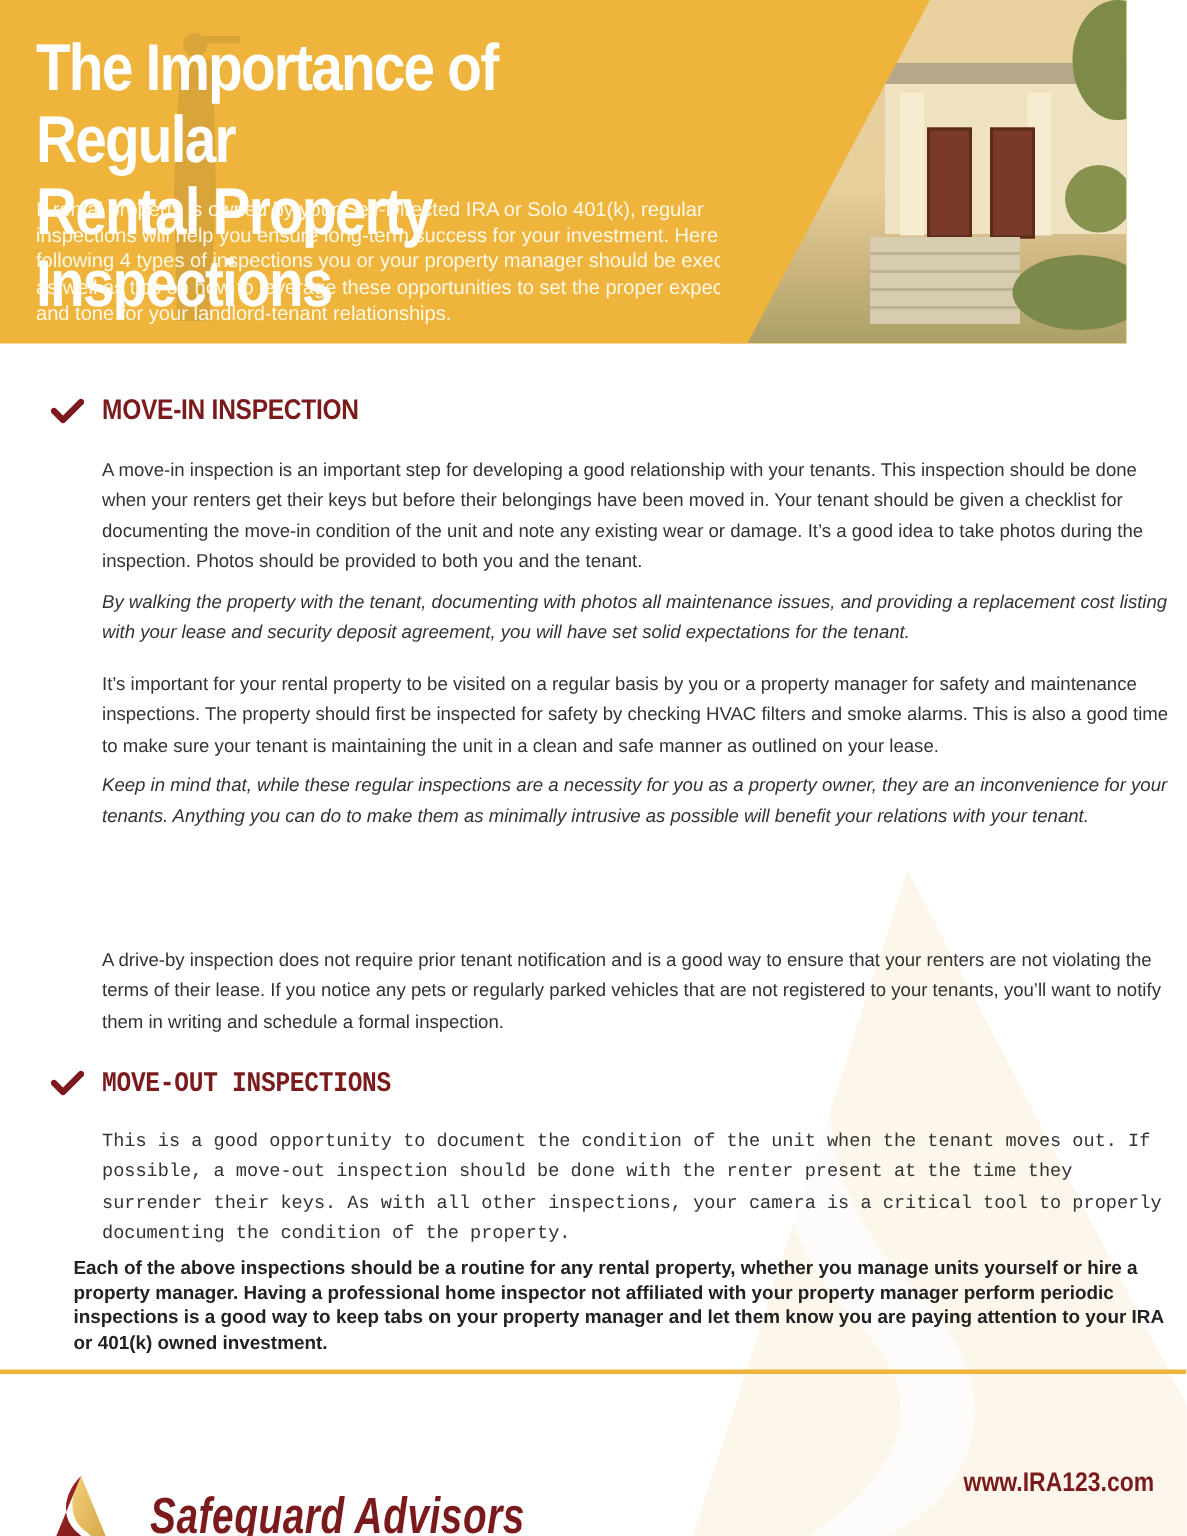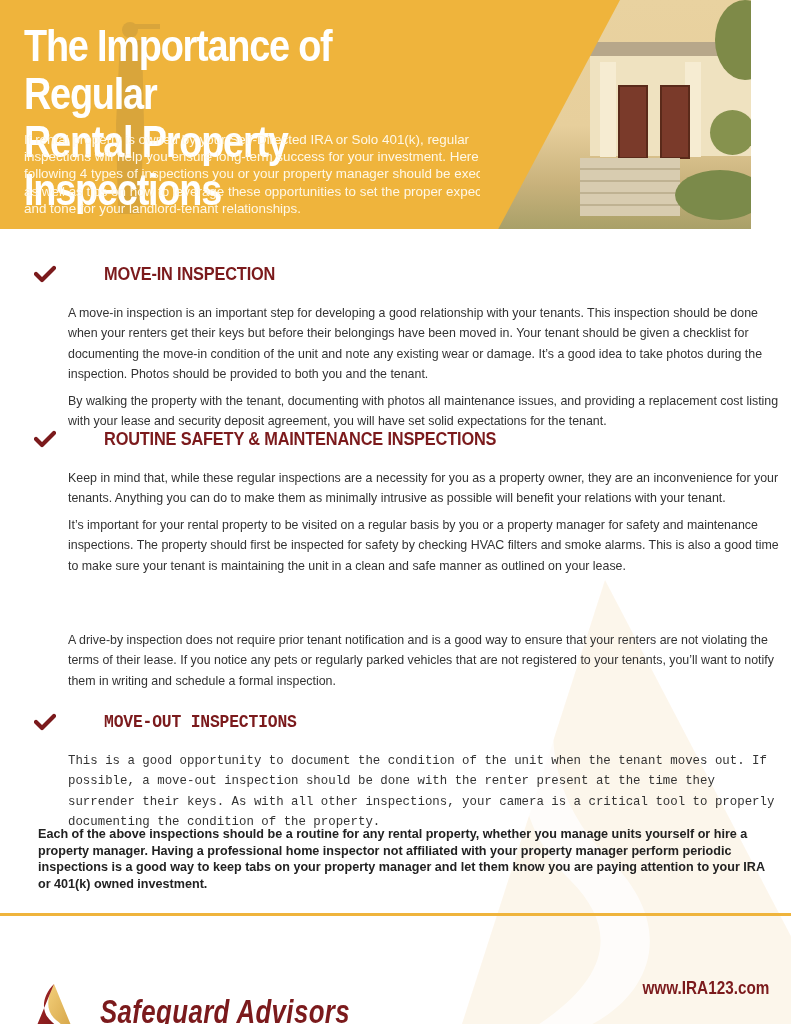--- a/index.html
+++ b/index.html
@@ -13,26 +13,26 @@
   .house-wall { position:absolute; left:110px; top:56px; width:170px; height:100px; background:#efe2c0; }
   .pillar { position:absolute; top:62px; width:16px; height:95px; background:#f6ecd2; }
   .door { position:absolute; top:85px; width:26px; height:70px; background:#7a3a2a; border:2px solid #5a2a1a; }
   .steps { position:absolute; left:100px; top:158px; width:100px; height:58px; background:repeating-linear-gradient(180deg,#d8ccb0 0 10px,#bfb292 10px 12px); }
   .bush { position:absolute; border-radius:50%; background:#7b8a4a; }
   .ghost-figure { position:absolute; left:110px; top:14px; width:50px; height:200px; opacity:0.25; }
   .title { position:absolute; left:24px; top:22px; width:520px; margin:0; color:#ffffff; font-family:"Liberation Sans", sans-serif; font-weight:bold; font-size:44px; line-height:48px; letter-spacing:-1.4px; transform:scaleX(0.86); transform-origin:left top; }
   .intro { position:absolute; left:24px; top:131px; width:505px; margin:0; color:#fff8e6; font-size:13.4px; line-height:17.2px; font-family:"Liberation Sans", sans-serif; }
   .watermark { position:absolute; left:420px; top:560px; width:420px; height:470px; opacity:0.55; z-index:0; }
   .section { position:absolute; left:34px; width:740px; z-index:1; }
-  .sec-head { display:flex; align-items:center; height:22px;gap:36px; }
+  .sec-head { display:flex; align-items:center; height:22px; }
   .check { width:22px; height:18px; margin-right:12px; display:inline-block; }
   .sec-title { color:#7b1a1c; font-weight:bold; font-size:19px; letter-spacing:-0.2px; transform:scaleX(0.86); transform-origin:left center; white-space:nowrap; }
   .para { margin:18px 0 0 34px; color:#333333; font-size:12.4px; line-height:20.4px; width:720px; }
-  .para + .para { margin-top:6px; }
-  .summary { position:absolute; left:34px; top:822px; width:735px; margin:4px; color:#222222; font-weight:bold; font-size:12.6px; line-height:16.7px; z-index:1; }
+  .para + .para { margin-top:6px;font-style:italic; }
+  .summary { position:absolute; left:34px; top:822px; width:735px; margin:15px; color:#222222; font-weight:bold; font-size:12.6px; line-height:16.7px; z-index:1; }
   .rule { position:absolute; left:0; top:913px; width:791px; height:3px; background:#efb43c; }
   .logo { position:absolute; left:24px; top:982px; width:360px; height:75px;font-style:italic; }
   .logo-mark { position:absolute; left:0; top:0; width:60px; height:72px; }
   .brand { position:absolute; left:76px; top:10px; color:#7b1a1c; font-weight:bold; font-size:34px; line-height:38px; letter-spacing:0.5px; transform:scaleX(0.76); transform-origin:left top; white-space:nowrap; }
   .tagline { position:absolute; left:78px; top:56px; color:#555555; font-size:9.5px; letter-spacing:5.8px; white-space:nowrap; }
   .url { position:absolute; right:22px; top:978px; color:#7b1a1c; font-weight:bold; font-size:18px; transform:scaleX(0.85); transform-origin:right top; white-space:nowrap; }
 </style>
 </head>
 <body>
 
@@ -76,28 +76,22 @@
     <svg class="check" viewBox="0 0 22 18">
         <path d="M2 9 L8 15 L20 3" stroke="#7b1a1c" stroke-width="4.2" fill="none" stroke-linecap="round" stroke-linejoin="round"></path>
       </svg>
     <span class="sec-title">MOVE-IN INSPECTION</span>
   </div>
   <p class="para">A move-in inspection is an important step for developing a good relationship with your tenants. This inspection should be done when your renters get their keys but before their belongings have been moved in. Your tenant should be given a checklist for documenting the move-in condition of the unit and note any existing wear or damage. It’s a good idea to take photos during the inspection. Photos should be provided to both you and the tenant.</p>
   <p class="para">By walking the property with the tenant, documenting with photos all maintenance issues, and providing a replacement cost listing with your lease and security deposit agreement, you will have set solid expectations for the tenant.</p>
 </div>
 
 <div class="section" style="top:428px;">
-  <div class="sec-head">
-    <svg class="check" viewBox="0 0 22 18">
-        <path d="M2 9 L8 15 L20 3" stroke="#7b1a1c" stroke-width="4.2" fill="none" stroke-linecap="round" stroke-linejoin="round"></path>
-      </svg>
-    <span class="sec-title">ROUTINE SAFETY &amp; MAINTENANCE INSPECTIONS</span>
-  </div>
+  <p class="para">It’s important for your rental property to be visited on a regular basis by you or a property manager for safety and maintenance inspections. The property should first be inspected for safety by checking HVAC filters and smoke alarms. This is also a good time to make sure your tenant is maintaining the unit in a clean and safe manner as outlined on your lease.</p>
   <p class="para">Keep in mind that, while these regular inspections are a necessity for you as a property owner, they are an inconvenience for your tenants. Anything you can do to make them as minimally intrusive as possible will benefit your relations with your tenant.</p>
-  <p class="para">It’s important for your rental property to be visited on a regular basis by you or a property manager for safety and maintenance inspections. The property should first be inspected for safety by checking HVAC filters and smoke alarms. This is also a good time to make sure your tenant is maintaining the unit in a clean and safe manner as outlined on your lease.</p>
 </div>
 
 <div class="section" style="top:612px;">
   <p class="para">A drive-by inspection does not require prior tenant notification and is a good way to ensure that your renters are not violating the terms of their lease. If you notice any pets or regularly parked vehicles that are not registered to your tenants, you’ll want to notify them in writing and schedule a formal inspection.</p>
 </div>
 
 <div class="section" style="top:711px;font-family:Liberation Mono, monospace;">
   <div class="sec-head">
     <svg class="check" viewBox="0 0 22 18">
         <path d="M2 9 L8 15 L20 3" stroke="#7b1a1c" stroke-width="4.2" fill="none" stroke-linecap="round" stroke-linejoin="round"></path>

